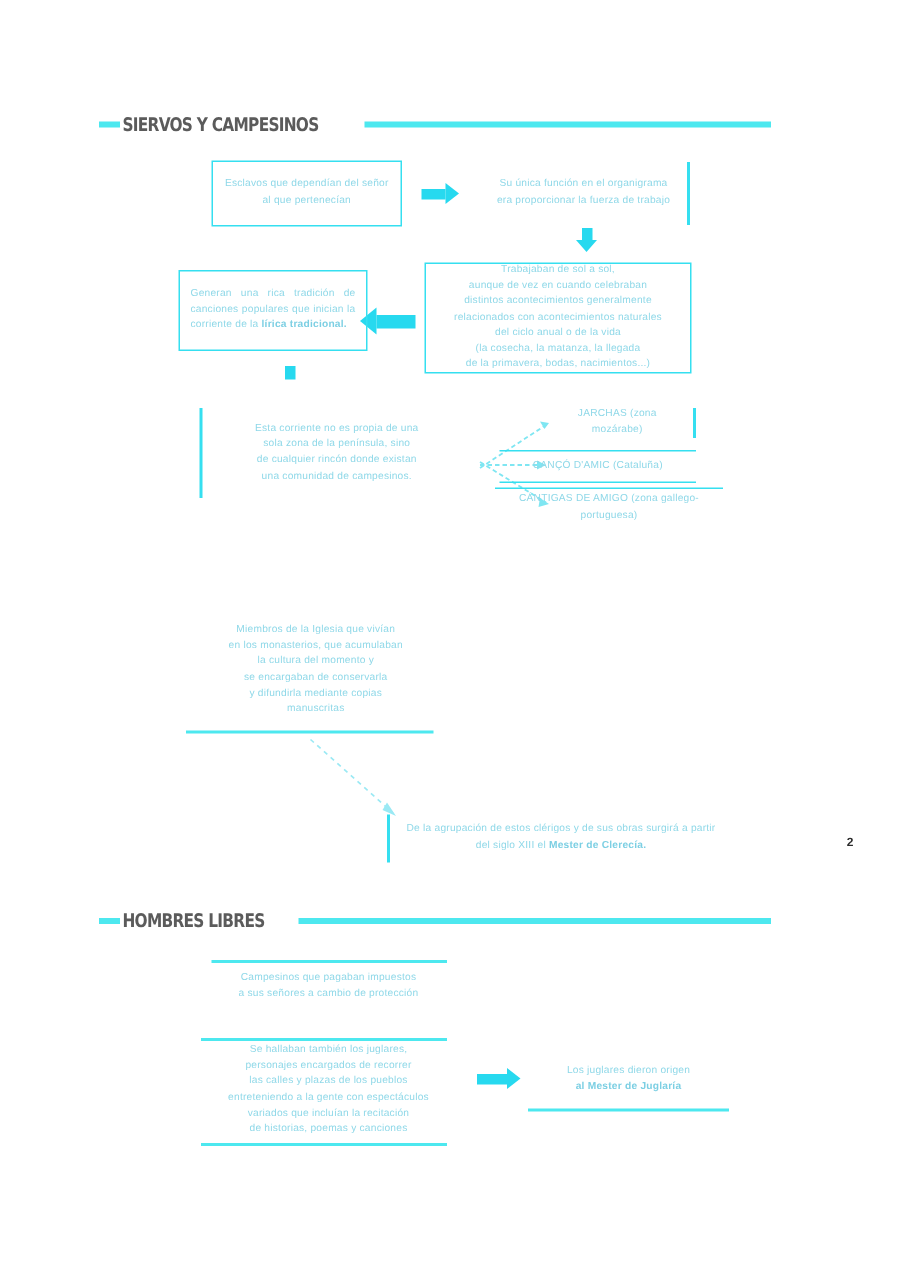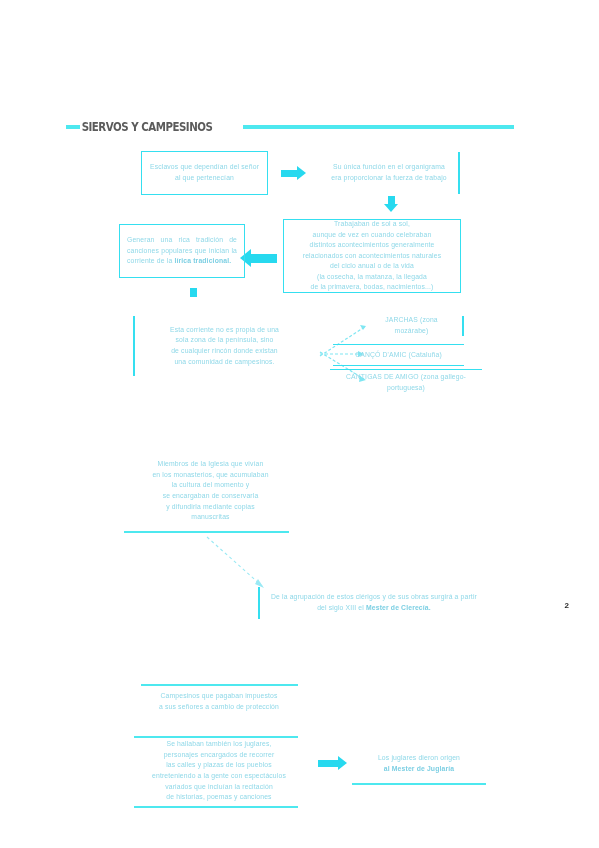--- a/index.html
+++ b/index.html
@@ -8,21 +8,20 @@
     height: 848px;
     background: #ffffff;
     font-family: "Liberation Sans", sans-serif;
     overflow: hidden;
   }
   .page {
     position: relative;
     width: 599px;
     height: 608px;
     background: #ffffff;
-    margin-top: 44px;
   }
 
   
   .section-head {
     position: absolute;
     display: flex;
     align-items: center;
     height: 14px;
   }
   .section-head .rule-left {
@@ -235,20 +234,25 @@
     <path d="M1,1 L56,50" stroke="#9ae9f4" stroke-width="1.1" stroke-dasharray="3,3" fill="none"></path>
     <polygon points="58,52 49,48 52,43" fill="#9ae9f4"></polygon>
   </svg>
 
   <div class="box left-bar" style="left:258px; top:543px; width:230px; height:32px; display:flex; align-items:center; text-align:center;">
     <span style="display:block; width:100%;">
       <span>De la agrupación de estos clérigos y de sus obras surgirá a partir del siglo XIII el </span><b>Mester de Clerecía.</b>
     </span>
   </div>
 
+  <div class="section-head" style="left:66px; top:607px; width:448px;">
+    <span class="rule-left"></span>
+    <span class="head-label">HOMBRES LIBRES</span>
+    <span class="rule-right" style="flex:1;"></span>
+  </div>
 
   <div class="underline-bar" style="left:141px; top:640px; width:157px;"></div>
 
   <div class="box" style="left:133px; top:645px; width:172px; height:26px; display:flex; flex-direction:column; justify-content:center;">
     <span>Campesinos que pagaban impuestos</span>
     <span>a sus señores a cambio de protección</span>
   </div>
 
   <div class="underline-bar" style="left:134px; top:692px; width:164px;"></div>
 

